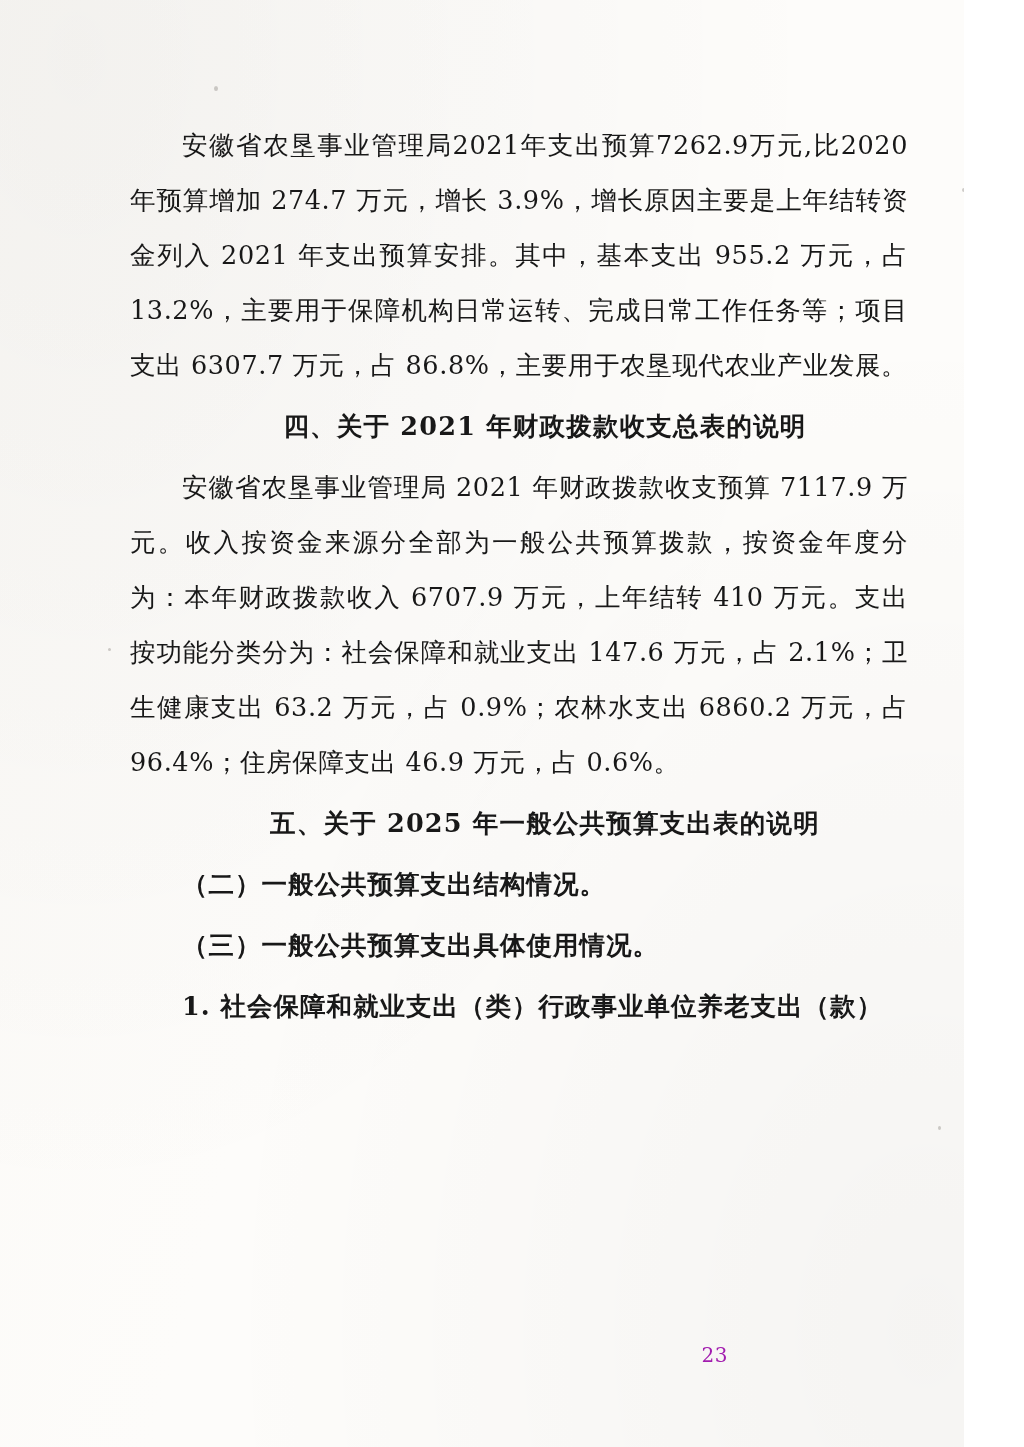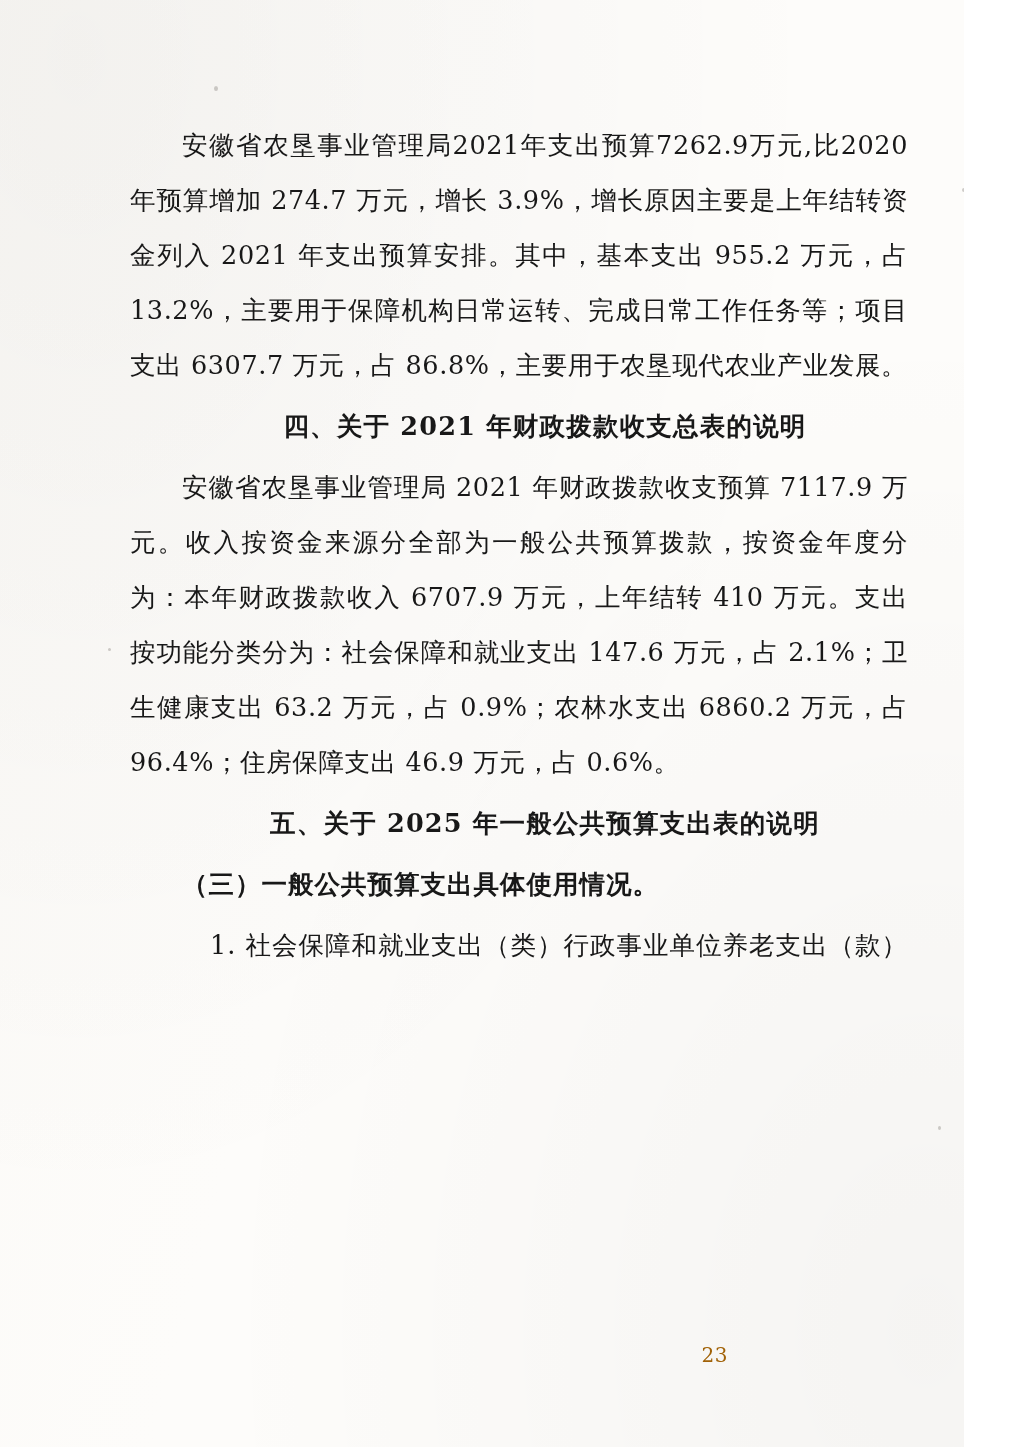--- a/index.html
+++ b/index.html
@@ -49,33 +49,33 @@
     letter-spacing: 1.2px;
     text-align: center;
   }
   p.subheading {
     font-weight: bold;
     text-indent: 52px;
     letter-spacing: 1px;
     text-align: left;
   }
   p.lastline {
-    font-weight: normal;
+    font-weight: bold;
     text-indent: 52px;
     letter-spacing: 1px;
-    text-align: right;
+    text-align: left;
     margin-bottom: 0;
   }
   .page-number {
     position: absolute;
     right: 236px;
     bottom: 80px;
     font-size: 20px;
     font-family: "DejaVu Serif", serif;
-    color: #a16207;
+    color: #a21caf;
     letter-spacing: 0.5px;
     margin-left: 24px;
   }
   .speck {
     position: absolute;
     background: rgba(120,115,110,0.35);
     border-radius: 50%;
     pointer-events: none;
   }
 </style>
@@ -88,18 +88,19 @@
   <div class="speck" style="left:214px; top:86px; width:4px; height:5px;"></div>
   <div class="speck" style="left:962px; top:188px; width:5px; height:4px;"></div>
   <div class="speck" style="left:108px; top:648px; width:3px; height:3px;"></div>
   <div class="speck" style="left:938px; top:1126px; width:3px; height:4px;"></div>
 
   <div class="content">
     <p class="indent">安徽省农垦事业管理局2021年支出预算7262.9万元,比2020年预算增加 274.7 万元，增长 3.9%，增长原因主要是上年结转资金列入 2021 年支出预算安排。其中，基本支出 955.2 万元，占 13.2%，主要用于保障机构日常运转、完成日常工作任务等；项目支出 6307.7 万元，占 86.8%，主要用于农垦现代农业产业发展。</p>
     <p class="heading">四、关于 2021 年财政拨款收支总表的说明</p>
     <p class="indent">安徽省农垦事业管理局 2021 年财政拨款收支预算 7117.9 万元。收入按资金来源分全部为一般公共预算拨款，按资金年度分为：本年财政拨款收入 6707.9 万元，上年结转 410 万元。支出按功能分类分为：社会保障和就业支出 147.6 万元，占 2.1%；卫生健康支出 63.2 万元，占 0.9%；农林水支出 6860.2 万元，占 96.4%；住房保障支出 46.9 万元，占 0.6%。</p>
     <p class="heading">五、关于 2025 年一般公共预算支出表的说明</p>
+    <p class="subheading">（二）一般公共预算支出结构情况。</p>
     <p class="subheading">（三）一般公共预算支出具体使用情况。</p>
     <p class="lastline">1. 社会保障和就业支出（类）行政事业单位养老支出（款）</p>
   </div>
 
   <div class="page-number">23</div>
 </div>
 
 </body></html>

